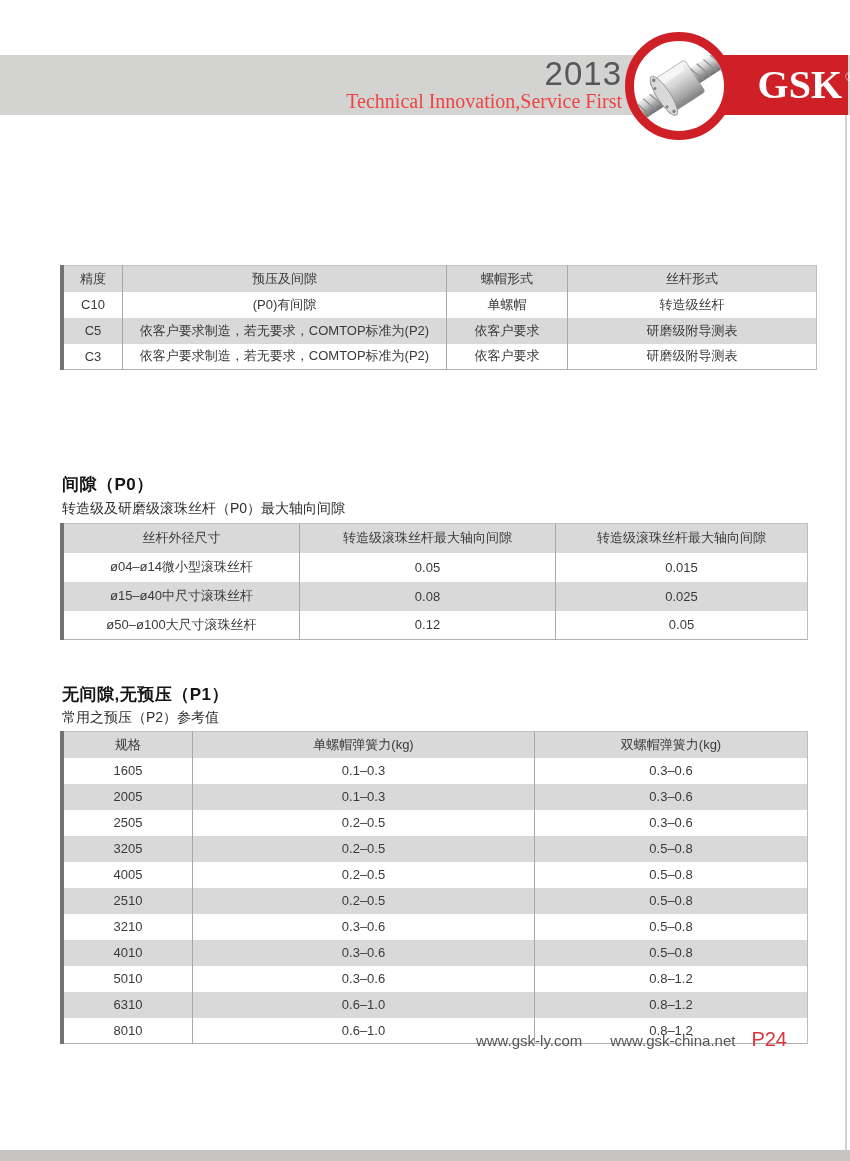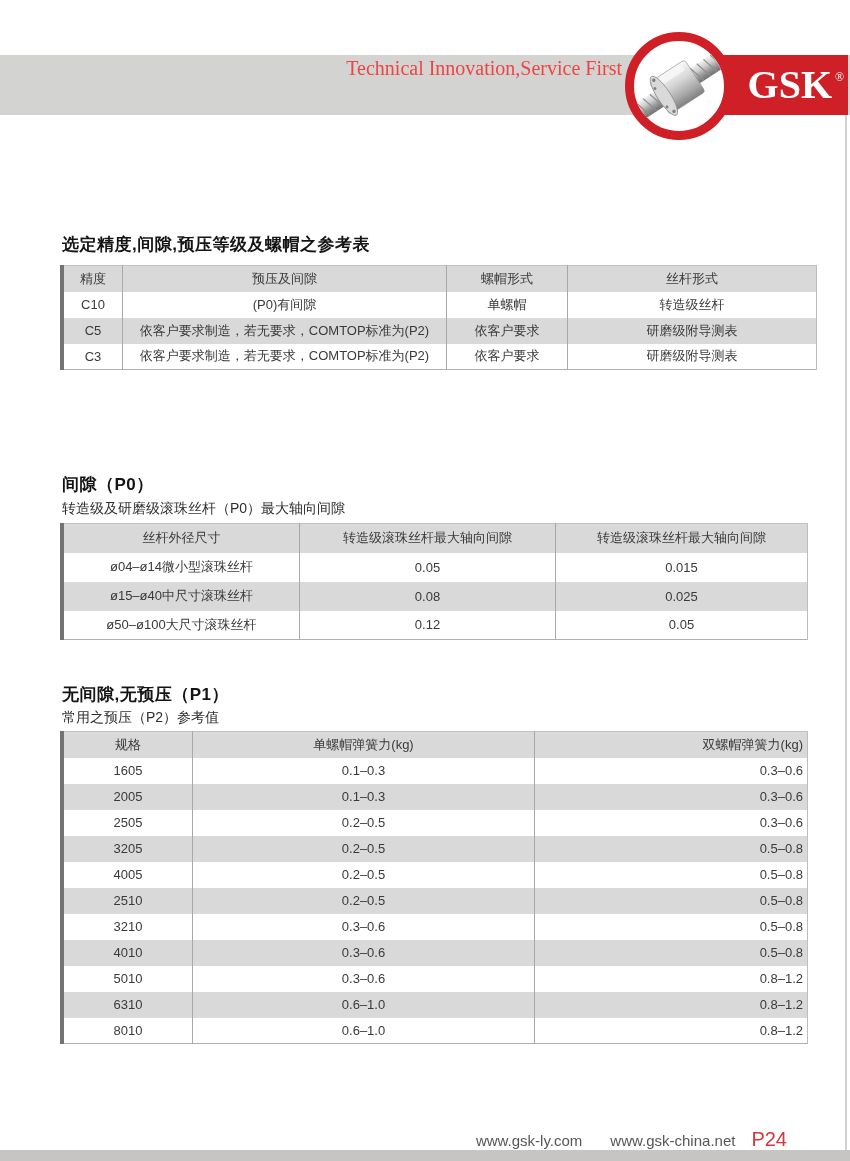--- a/index.html
+++ b/index.html
@@ -7,21 +7,21 @@
         font-family:"Liberation Sans","DejaVu Sans",sans-serif;}
 
   
   .band{position:absolute;left:0;top:55px;width:850px;height:60px;background:#d3d3d1;}
   .brand{position:absolute;top:57px;right:228px;text-align:right;}
   .brand .year{font-size:33px;line-height:33px;letter-spacing:1px;color:#56575a;
                font-family:"Liberation Sans","DejaVu Sans",sans-serif;}
   .brand .tagline{font-size:20px;line-height:23px;color:#ef4444;
                font-family:"Liberation Serif","DejaVu Serif",serif;}
   .logo-rect{position:absolute;left:688px;top:55px;width:160px;height:60px;background:#d02027;
-             display:flex;align-items:center;justify-content:flex-end;padding-right:16px;
+             display:flex;align-items:center;justify-content:flex-end;padding-right:6px;
              box-sizing:border-box;z-index:1;}
   .gsk{color:#ffffff;font-family:"Liberation Serif","DejaVu Serif",serif;font-weight:bold;
        font-size:40px;line-height:40px;position:relative;}
   .gsk .reg{position:absolute;right:-12px;top:-8px;font-size:12px;font-weight:normal;}
   .logo-circle{position:absolute;left:625px;top:32px;width:108px;height:108px;border-radius:50%;
                border:9px solid #d02027;background:#ffffff;box-sizing:border-box;overflow:hidden;z-index:2;}
   .logo-circle svg{display:block;width:90px;height:90px;}
 
   
   .edge-line{position:absolute;left:845px;top:114px;width:2px;height:1036px;background:#d2d1cf;}
@@ -56,35 +56,36 @@
   #table1 th:nth-child(4),#table1 td:nth-child(4){width:240px;}
 
   #table2{top:523px;} #table2 tr{height:29px;}
   #table2 th:nth-child(1),#table2 td:nth-child(1){width:227px;}
   #table2 th:nth-child(2),#table2 td:nth-child(2){width:247px;}
   #table2 th:nth-child(3),#table2 td:nth-child(3){width:243px;}
 
   #table3{top:731px;} #table3 tr{height:26px;}
   #table3 th:nth-child(1),#table3 td:nth-child(1){width:120px;}
   #table3 th:nth-child(2),#table3 td:nth-child(2){width:333px;}
-  #table3 th:nth-child(3),#table3 td:nth-child(3){width:264px;text-align:right;}
-
-  
-  .footer{position:absolute;top:1128px;right:63px;font-size:15px;color:#56575a;
+  #table3 th:nth-child(3),#table3 td:nth-child(3){width:264px;}
+
+  
+  .footer{position:absolute;top:1028px;right:63px;font-size:15px;color:#56575a;
           display:flex;align-items:baseline;}
   .footer .url2{margin-left:28px;}
   .footer .pageno{margin-left:16px;font-size:20px;color:#d6363c;}
 </style>
 </head>
 <body>
 
 <div class="page">
 
   <div class="band"></div>
   <div class="brand">
+    <div class="year">2013</div>
     <div class="tagline">Technical Innovation,Service First</div>
   </div>
   <div class="logo-rect">
     <span class="gsk"><span>GSK</span><span class="reg">®</span></span>
   </div>
   <div class="logo-circle">
     <svg viewBox="0 0 90 90">
       <defs>
         <linearGradient id="shaftG" x1="0" y1="0" x2="0" y2="1">
           <stop offset="0" stop-color="#f3f3f3"></stop>
@@ -110,21 +111,20 @@
         <circle cx="27" cy="63.5" r="1.7" fill="#7f7f7f"></circle>
         <circle cx="23.5" cy="34" r="1.5" fill="#7f7f7f"></circle>
         <circle cx="23.5" cy="56" r="1.5" fill="#7f7f7f"></circle>
       </g>
     </svg>
   </div>
 
   <div class="edge-line"></div>
   <div class="bottom-bar"></div>
 
-  <div class="sec-title" id="title1">选定精度,间隙,预压等级及螺帽之参考表</div>
   <table id="table1">
       <thead>
         <tr>
           <th>精度</th>
           <th>预压及间隙</th>
           <th>螺帽形式</th>
           <th>丝杆形式</th>
         </tr>
       </thead>
       <tbody>

